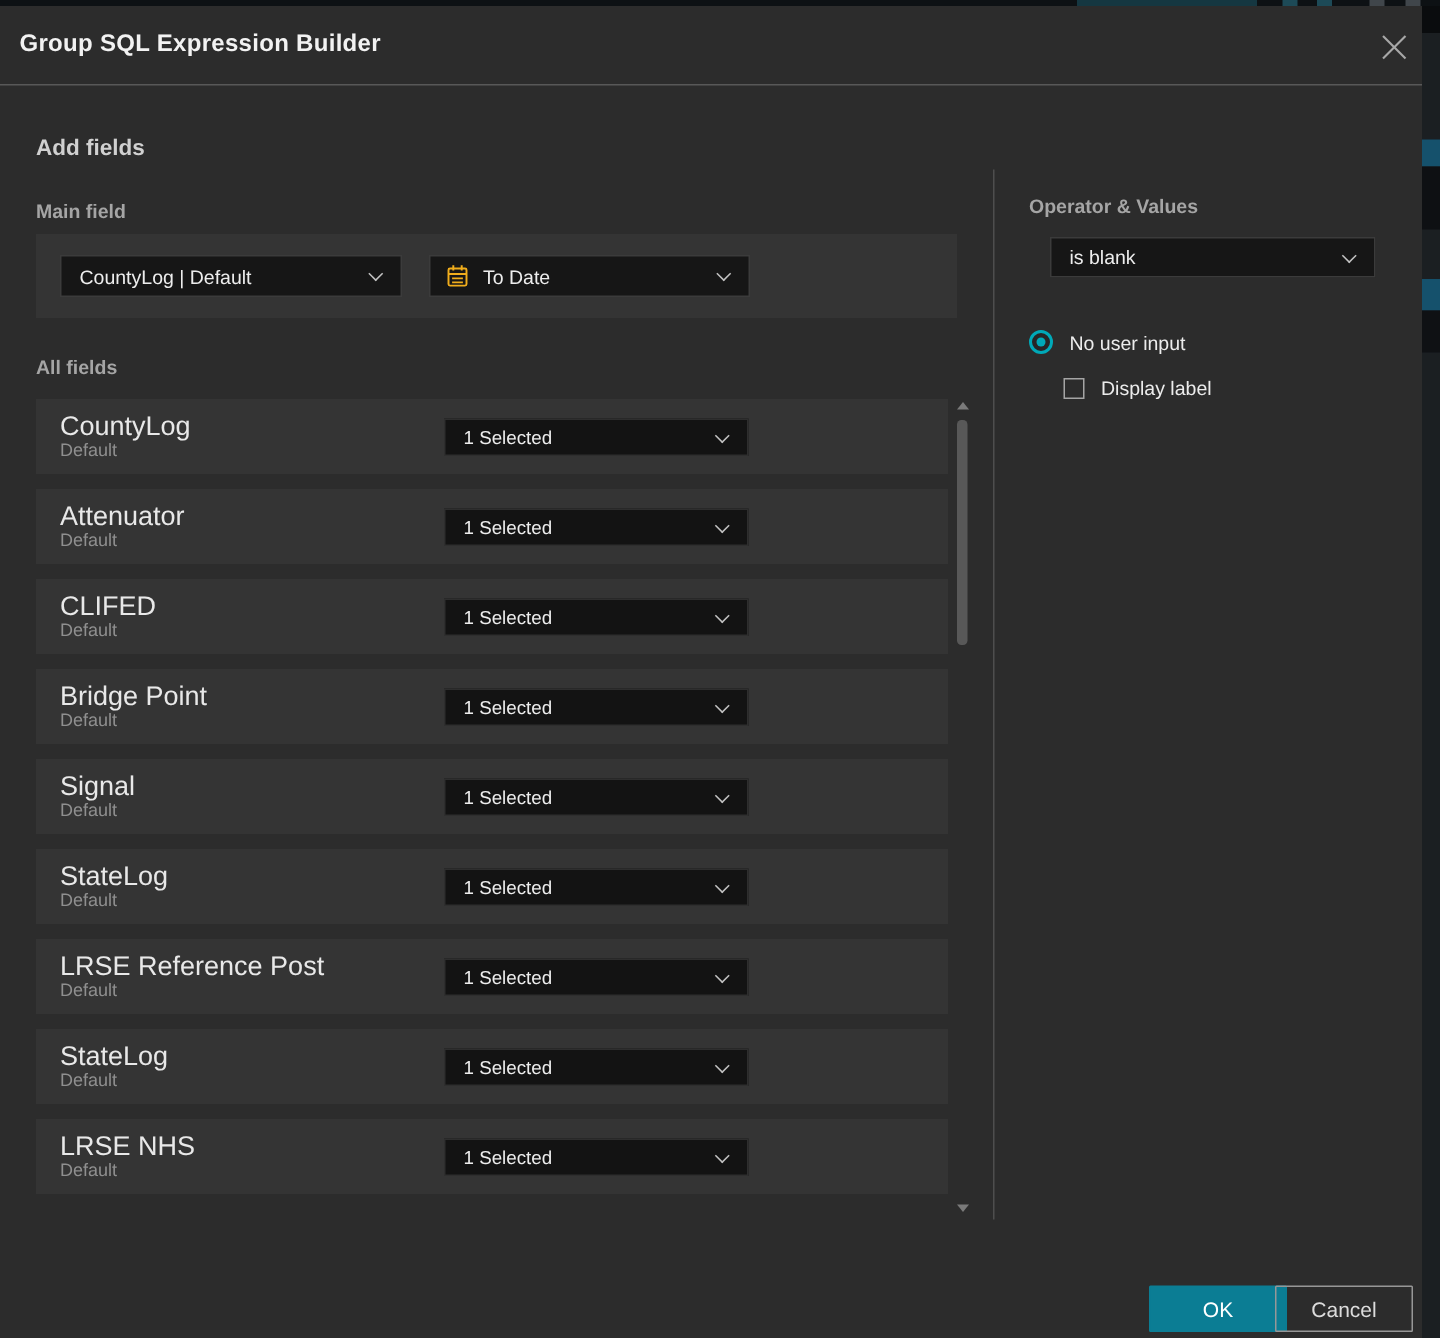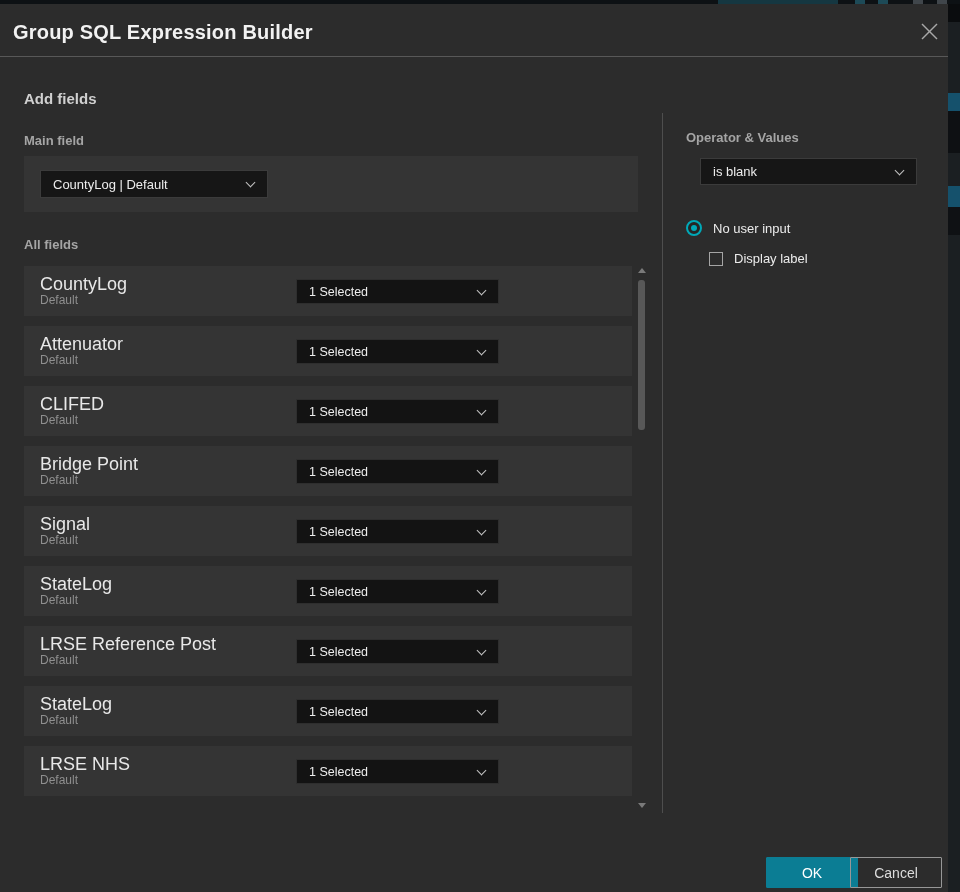--- a/index.html
+++ b/index.html
@@ -16,21 +16,21 @@
   .live-pill { position:absolute; left:718px; top:-16px; height:20px; width:120px; background:#153741;
                color:#3c7c8c; font-size:12px; display:flex; align-items:center; gap:6px; padding-left:8px; }
   .bk-bar { position:absolute; top:0; height:4px; }
   .backdrop-right { position:absolute; top:4px; right:0; width:12px; height:888px; background:#1b1f22; }
   .br-block { position:absolute; left:0; width:12px; }
 
   
   .dialog { position:absolute; top:4px; left:0; width:948px; height:888px; background:#2c2c2c; }
 
   .dlg-header { position:absolute; top:0; left:0; right:0; height:53px; border-bottom:1px solid #585858; }
-  .dlg-title { position:absolute; left:13px; top:17px; font-size:20px; font-weight:600; color:#f2f2f2; letter-spacing:.2px; }
+  .dlg-title { position:absolute; left:13px; top:17px; font-size:16px; font-weight:600; color:#f2f2f2; letter-spacing:.2px; }
   .dlg-close { position:absolute; right:6px; top:14px; width:26px; height:26px; display:flex; align-items:center; justify-content:center; cursor:pointer; background:none; border:none; }
 
   .h-add { position:absolute; left:24px; top:86px; font-size:15px; font-weight:700; color:#d0d0d0;text-align:center; }
   .h-sub { position:absolute; font-size:13px; font-weight:700; color:#a5a5a5;text-align:right; }
 
   
   .select { position:absolute; background:#161616; border:1px solid #3b3b3b; display:flex; align-items:center;
             padding:0 28px 0 12px; color:#ededed; font-size:13px; cursor:pointer; }
   .select .chev { position:absolute; right:13px; top:50%; width:7px; height:7px; margin-top:-5px;
                   border-right:1.6px solid #c3c3c3; border-bottom:1.6px solid #c3c3c3; transform:rotate(45deg); }
@@ -100,20 +100,34 @@
   </div>
 
   <div class="h-add">Add fields</div>
 
   <div class="h-sub" style="left:24px; top:129px;">Main field</div>
   <div class="main-panel">
     <div class="select" style="left:16px; top:14px; width:228px; height:28px;">
       <span>CountyLog | Default</span>
       <span class="chev"></span>
     </div>
+    <div class="select" style="left:262px; top:14px; width:214px; height:28px;">
+      <span class="cal-icon">
+        <svg width="16" height="16" viewBox="0 0 16 16" fill="none">
+          <rect x="2" y="3" width="12" height="11.4" rx="1" stroke="#f0ad1c" stroke-width="1.3"></rect>
+          <line x1="2" y1="6.6" x2="14" y2="6.6" stroke="#f0ad1c" stroke-width="1.3"></line>
+          <line x1="5.2" y1="0.8" x2="5.2" y2="4.4" stroke="#f0ad1c" stroke-width="1.3"></line>
+          <line x1="10.8" y1="0.8" x2="10.8" y2="4.4" stroke="#f0ad1c" stroke-width="1.3"></line>
+          <line x1="4.4" y1="9.6" x2="11.6" y2="9.6" stroke="#f0ad1c" stroke-width="1.2"></line>
+          <line x1="4.4" y1="12.2" x2="11.6" y2="12.2" stroke="#f0ad1c" stroke-width="1.2"></line>
+        </svg>
+      </span>
+      <span>To Date</span>
+      <span class="chev"></span>
+    </div>
   </div>
 
   <div class="h-sub" style="left:24px; top:233px;">All fields</div>
 
   <div class="row" style="top:262px;">
     <div class="row-name">CountyLog</div>
     <div class="row-sub">Default</div>
     <div class="select dark" style="left:272px; top:13px; width:203px; height:25px; font-size:12.5px;">
       <span>1 Selected</span>
         <span class="chev"></span>

